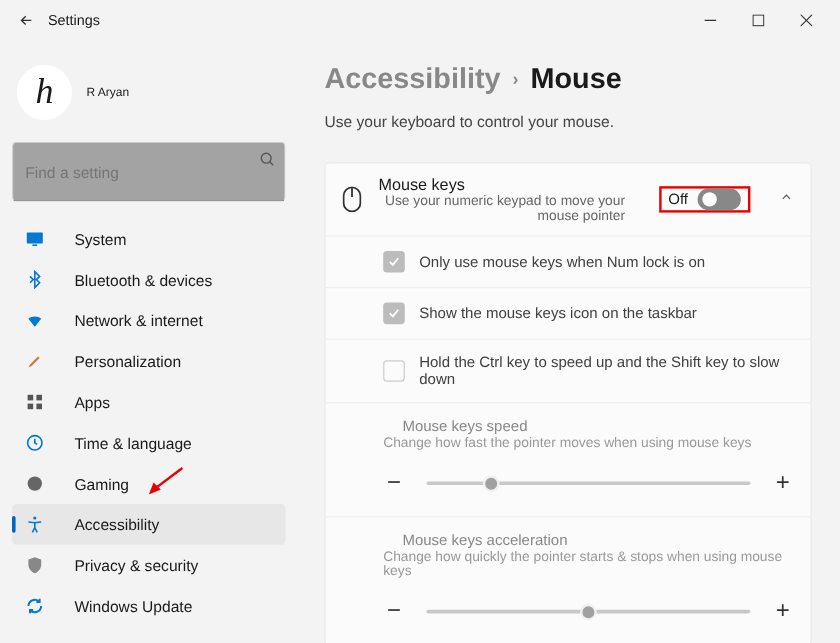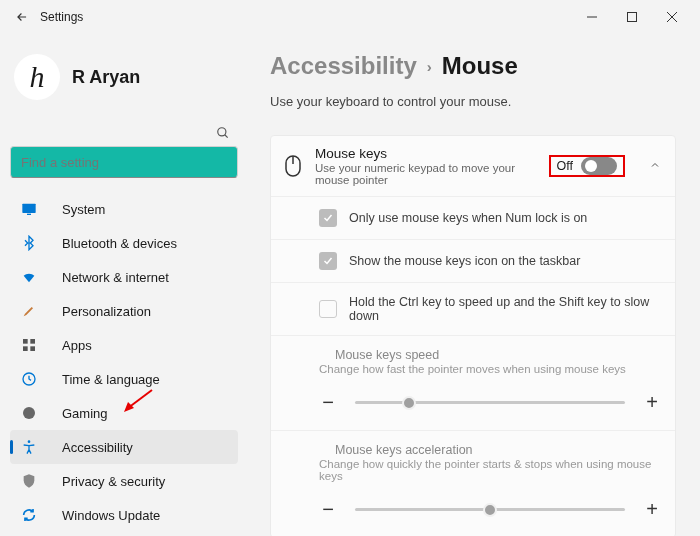--- a/index.html
+++ b/index.html
@@ -9,45 +9,45 @@
 .titlebar .back { width: 28px; height: 28px; display: flex; align-items: center; justify-content: center; cursor: pointer; }
 .titlebar .title { font-size: 12px; margin-left: 4px; }
 .titlebar .spacer { flex: 1; }
 .titlebar .winbtn { width: 40px; height: 28px; display: flex; align-items: center; justify-content: center; cursor: pointer; }
 
 .main { display: flex; height: calc(100% - 34px); }
 
 .sidebar { width: 248px; padding: 8px 10px 0 10px; }
 .user { display: flex; align-items: center; gap: 12px; padding: 12px 4px 18px 4px; }
 .avatar { width: 46px; height: 46px; border-radius: 50%; background: #fff; display: flex; align-items: center; justify-content: center; font-family: cursive; font-size: 30px; font-style: italic; }
-.username { font-size: 18px; font-weight: 700; }
+.username { font-size: 10px; font-weight: 400; }
 
 .search { position: relative; margin-bottom: 14px; }
-.search input { width: 100%; height: 32px; border: 1px solid #d0d0d0; border-bottom: 1.5px solid #888; background: #14b8a6; border-radius: 4px; padding: 0 32px 0 10px; font-size: 13px; outline: none; margin-top: 28px; }
+.search input { width: 100%; height: 50px; border: 1px solid #d0d0d0; border-bottom: 1.5px solid #888; background: #a3a3a3; border-radius: 4px; padding: 0 32px 0 10px; font-size: 13px; outline: none; }
 .search .sicon { position: absolute; right: 8px; top: 8px; color: #555; }
 
 .navlist { display: flex; flex-direction: column; gap: 0; }
 .navitem { display: flex; align-items: center; gap: 24px; height: 34px; padding: 0 10px; border-radius: 4px; font-size: 13px; cursor: pointer; position: relative; }
 .navitem .nicon { width: 18px; height: 18px; display: flex; align-items: center; justify-content: center; }
 .navitem.selected { background: #e7e7e7; }
 .navitem.selected::before { content: ''; position: absolute; left: 0; top: 10px; bottom: 10px; width: 3px; border-radius: 2px; background: #0067c0; }
 
 .arrow { position: absolute; left: 122px; top: 388px; pointer-events: none; }
 
 .content { flex: 1; padding: 18px 24px 0 22px; overflow-y: auto; }
 .crumbs { display: flex; align-items: center; gap: 10px; font-size: 24px; font-weight: 600; margin-bottom: 14px; }
 .crumbs .parent { color: #888; font-weight: 600; }
 .crumbs .chev { color: #888; font-size: 15px; }
 .desc { font-size: 13px; color: #444; margin-bottom: 26px; }
 
 .card { background: #fbfbfb; border: 1px solid #eaeaea; border-radius: 4px; }
 .cardhead { display: flex; align-items: center; padding: 10px 14px; gap: 14px; }
 .cicon { width: 18px; height: 26px; display: flex; align-items: center; justify-content: center; color: #333; }
 .ctitle { font-size: 13.5px; }
-.csub { font-size: 11.5px; color: #666; margin-top: 1px; }
+.csub { font-size: 11.5px; color: #666; margin-top: 1px; text-align: right; }
 .cspacer { flex: 1; }
 .togglewrap { display: flex; align-items: center; gap: 8px; border: 2.5px solid #e60000; padding: 0 6px; }
 .tlabel { font-size: 12.5px; }
 .toggle { width: 36px; height: 18px; border-radius: 9px; background: #888; position: relative; cursor: pointer; }
 .toggle::after { content: ''; position: absolute; width: 12px; height: 12px; border-radius: 50%; background: #fff; top: 3px; left: 4px; }
 .chevup { margin-left: 10px; color: #555; cursor: pointer; }
 
 .subrow { display: flex; align-items: center; gap: 12px; padding: 12px 14px 12px 48px; border-top: 1px solid #eee; font-size: 12.5px; color: #404040; }
 .checkbox { width: 18px; height: 18px; border-radius: 3px; display: flex; align-items: center; justify-content: center; flex-shrink: 0; }
 .checkbox.checked { background: #bcbcbc; color: #fff; }

